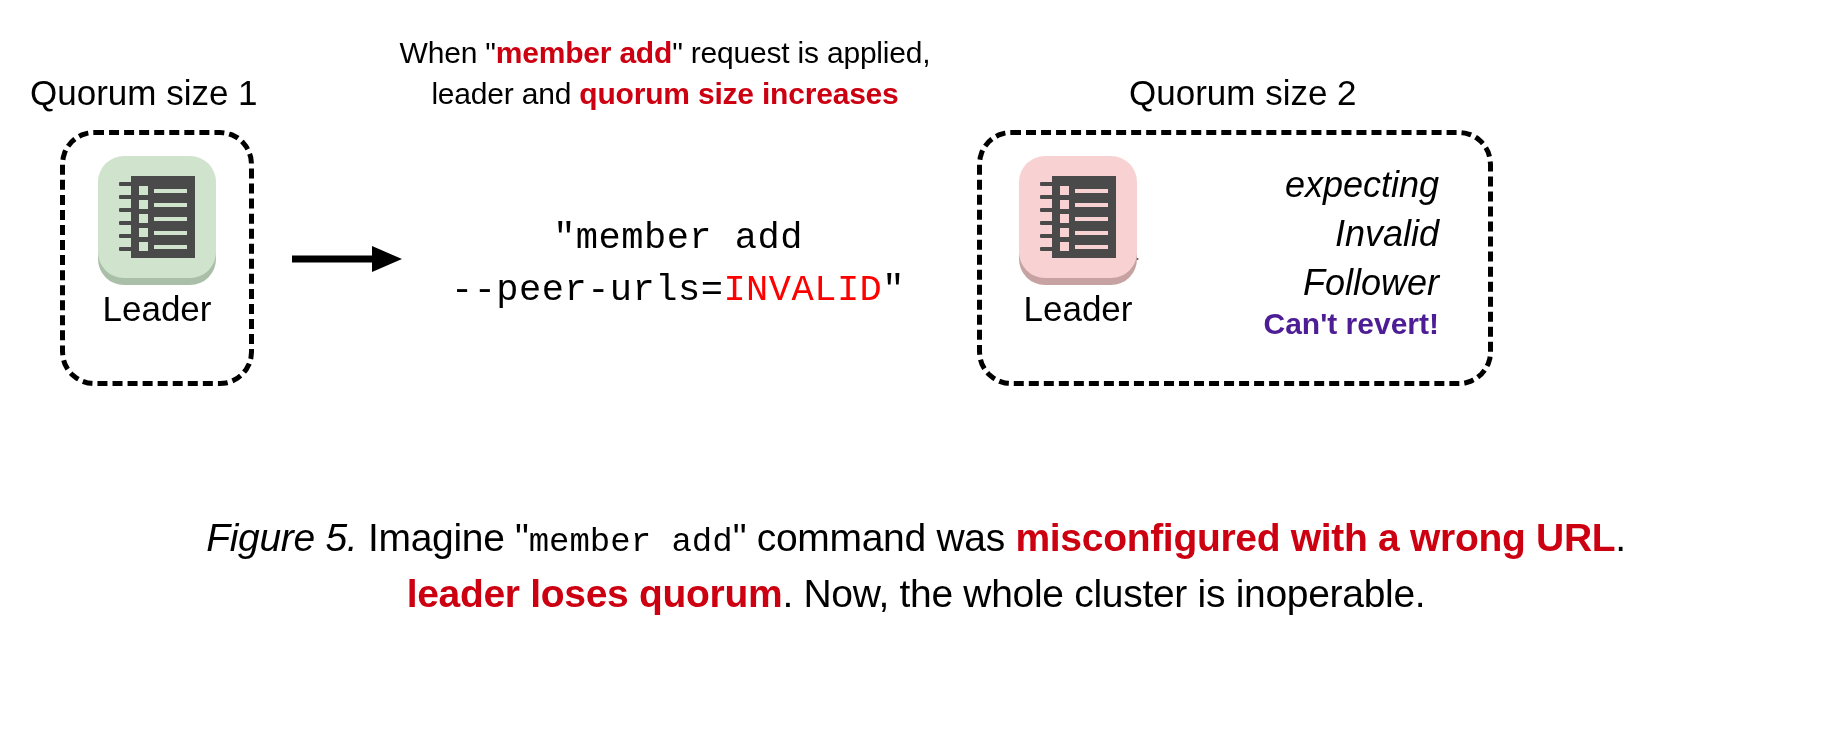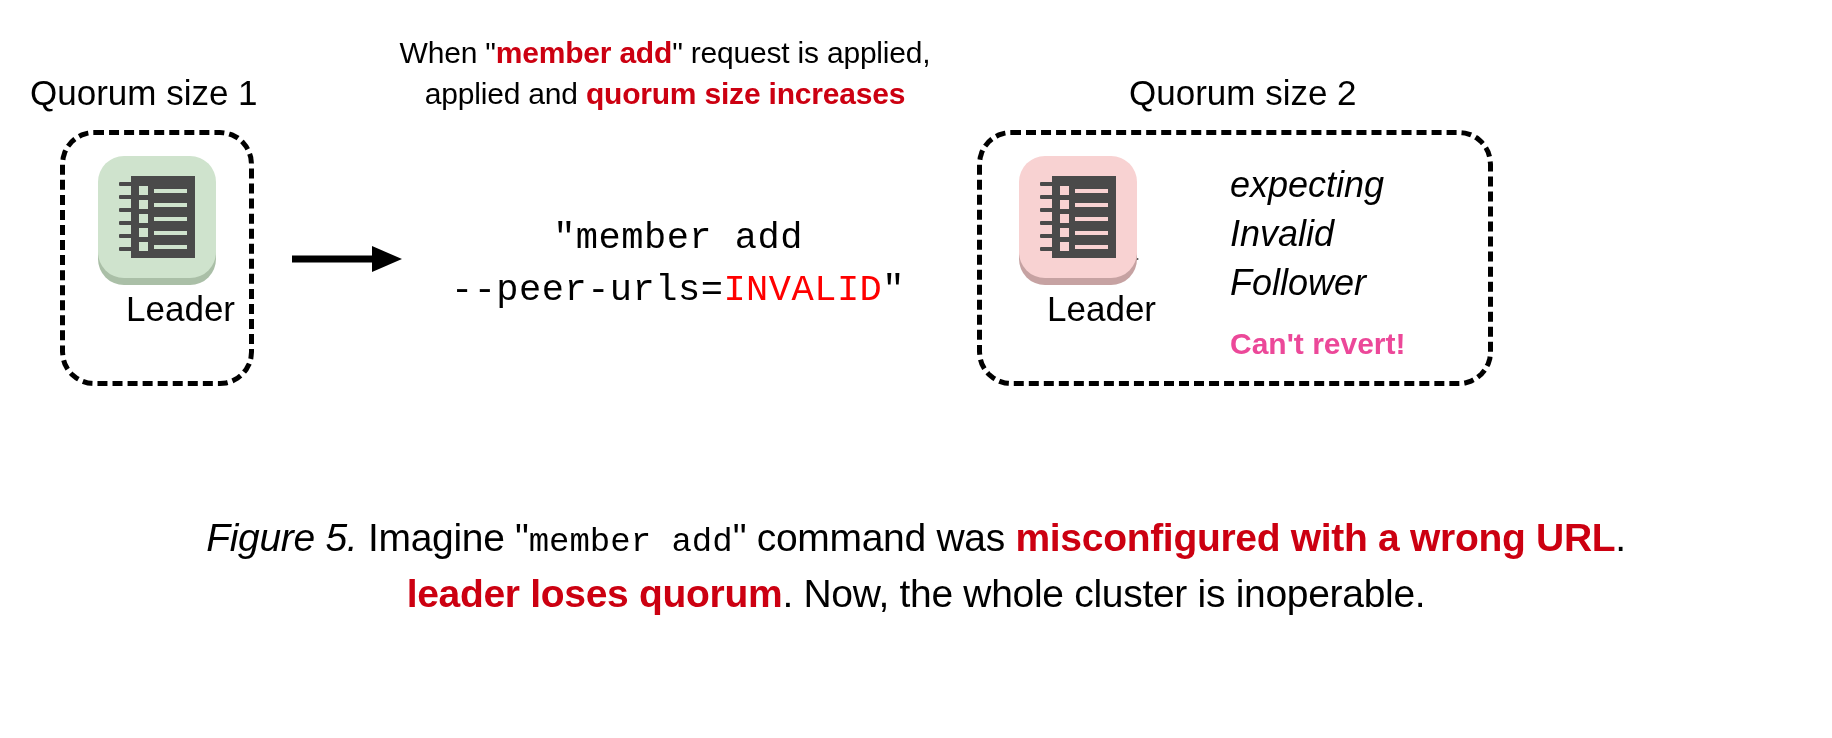--- a/index.html
+++ b/index.html
@@ -57,21 +57,21 @@
     border-radius: 34px;
     box-sizing: border-box;
     background: transparent;
   }
   #cluster-left  { left: 60px;   top: 130px; width: 194px;  height: 256px; }
   #cluster-right { left: 977px;  top: 130px; width: 516px;  height: 256px; }
 
   
   .node {
     position: absolute;
-    text-align: right;
+    text-align: center;
   }
   #node-left  { left: 79px;   top: 156px; width: 156px; }
   #node-right { left: 1000px; top: 156px; width: 156px; }
 
   .node-icon-tile {
     position: relative;
     width: 118px;
     height: 122px;
     margin: 0 auto;
     border-radius: 26px;
@@ -106,35 +106,34 @@
     font-family: "Liberation Mono", "DejaVu Sans Mono", monospace;
     font-size: 37px;
     line-height: 52px;
     letter-spacing: 0.5px;
     white-space: nowrap;
   }
 
   
   #status-block {
     position: absolute;
-    left: 1230px;
+    left: 1189px;
     top: 160px;
     width: 250px;
-    text-align: left;
+    text-align: right;
   }
   #status-block .status-line {
     font-style: italic;
     font-size: 36px;
     line-height: 49px;
   }
   #status-alert {
-    margin-top: 20px;
     font-size: 30px;
     font-weight: bold;
-    color: #ec4899;
+    color: #4c1d95;
     line-height: 34px;
   }
 
   
   #figure-caption {
     position: absolute;
     left: 0;
     top: 512px;
     width: 1832px;
     text-align: center;
@@ -149,21 +148,21 @@
     letter-spacing: 0;
   }
 </style>
 </head>
 <body>
 
 <div id="figure-root">
 
   <div id="top-caption">
     <div><span>When "</span><span class="red bold">member add</span><span>" request is applied,</span></div>
-    <div><span>applied and </span><span class="red bold">quorum size increases</span></div>
+    <div><span>leader and </span><span class="red bold">quorum size increases</span></div>
   </div>
 
   <div class="quorum-title" id="quorum-title-left">Quorum size 1</div>
 
   <div class="cluster-box" id="cluster-left"></div>
 
   <div class="node" id="node-left">
     <div class="node-icon-tile tile-green">
       <svg width="76" height="82" viewBox="0 0 76 82" xmlns="http://www.w3.org/2000/svg" aria-hidden="true">
 

